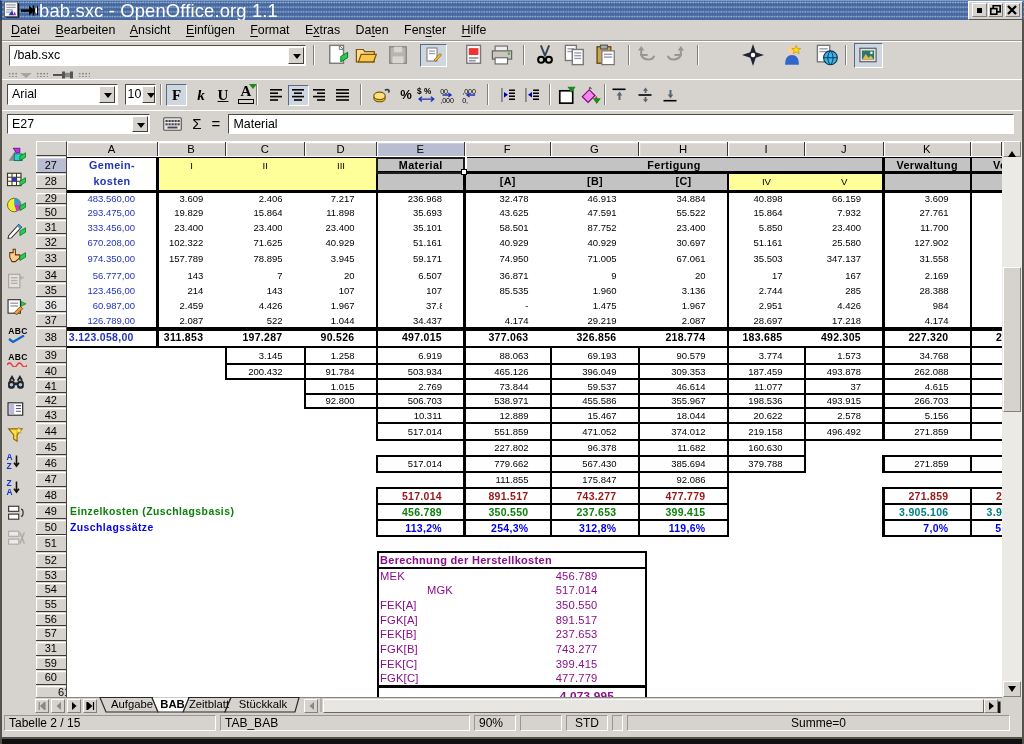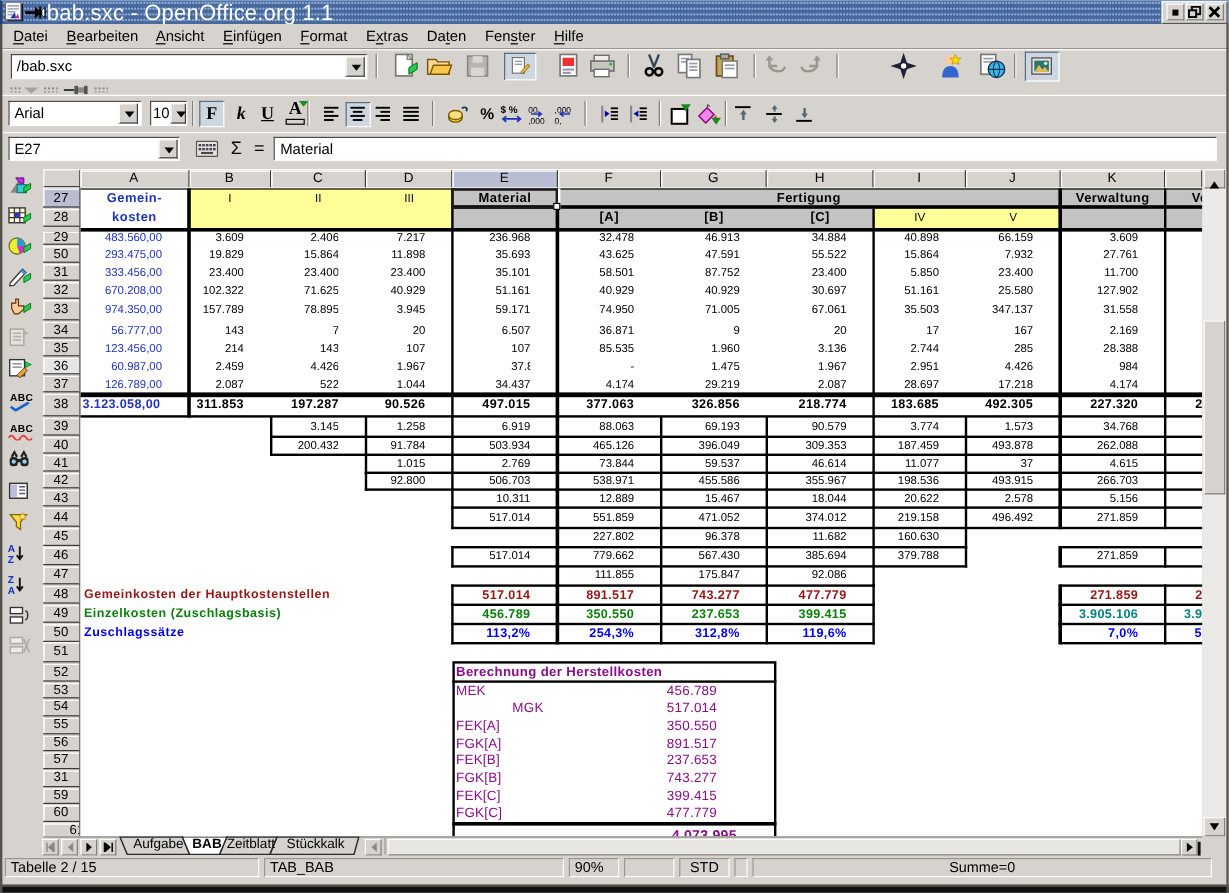--- a/index.html
+++ b/index.html
@@ -691,21 +691,20 @@
 <div class="t bnum grn" style="left:485.5px;top:347.7px;width:64.5px;height:16.0px;line-height:16.0px;">237.653</div>
 <div class="t bnum grn" style="left:573.5px;top:347.7px;width:65.5px;height:16.0px;line-height:16.0px;">399.415</div>
 <div class="t bnum blu2" style="left:311.5px;top:363.7px;width:64.0px;height:16.2px;line-height:16.2px;">113,2%</div>
 <div class="t bnum blu2" style="left:399.0px;top:363.7px;width:63.0px;height:16.2px;line-height:16.2px;">254,3%</div>
 <div class="t bnum blu2" style="left:485.5px;top:363.7px;width:64.5px;height:16.2px;line-height:16.2px;">312,8%</div>
 <div class="t bnum blu2" style="left:573.5px;top:363.7px;width:65.5px;height:16.2px;line-height:16.2px;">119,6%</div>
 <div class="t bnum blu2" style="left:818.0px;top:363.7px;width:64.0px;height:16.2px;line-height:16.2px;">7,0%</div>
 <div class="t bnum blu2" style="left:905.5px;top:363.7px;width:64.0px;height:16.2px;line-height:16.2px;">5.28,0%</div>
 <div class="t bnum tea" style="left:818.0px;top:347.7px;width:64.0px;height:16.0px;line-height:16.0px;">3.905.106</div>
 <div class="t bnum tea" style="left:905.5px;top:347.7px;width:64.0px;height:16.0px;line-height:16.0px;">3.948.106</div>
-<div class="t lab red" style="left:3.5px;top:331.7px;width:300.0px;height:16.0px;line-height:16.0px;">Gemeinkosten der Hauptkostenstellen</div>
 <div class="t lab blu2" style="left:3.5px;top:363.7px;width:300.0px;height:16.2px;line-height:16.2px;">Zuschlagssätze</div>
 <div class="t lab grn" style="left:3.5px;top:347.7px;width:300.0px;height:16.0px;line-height:16.0px;">Einzelkosten (Zuschlagsbasis)</div>
 <div style="position:absolute;left:0.0px;top:0.5px;width:935.5px;height:1.9px;background:#000;"></div>
 <div style="position:absolute;left:310.0px;top:15.0px;width:681.5px;height:3.0px;background:#000;"></div>
 <div style="position:absolute;left:0.0px;top:33.5px;width:935.5px;height:3.0px;background:#000;"></div>
 <div style="position:absolute;left:0.0px;top:171.3px;width:935.5px;height:3.4px;background:#000;"></div>
 <div style="position:absolute;left:0.0px;top:189.5px;width:935.5px;height:2.9px;background:#000;"></div>
 <div style="position:absolute;left:158.2px;top:206.7px;width:834.8px;height:2.0px;background:#000;"></div>
 <div style="position:absolute;left:158.2px;top:221.7px;width:834.8px;height:2.0px;background:#000;"></div>
 <div style="position:absolute;left:237.5px;top:236.7px;width:755.5px;height:2.0px;background:#000;"></div>

